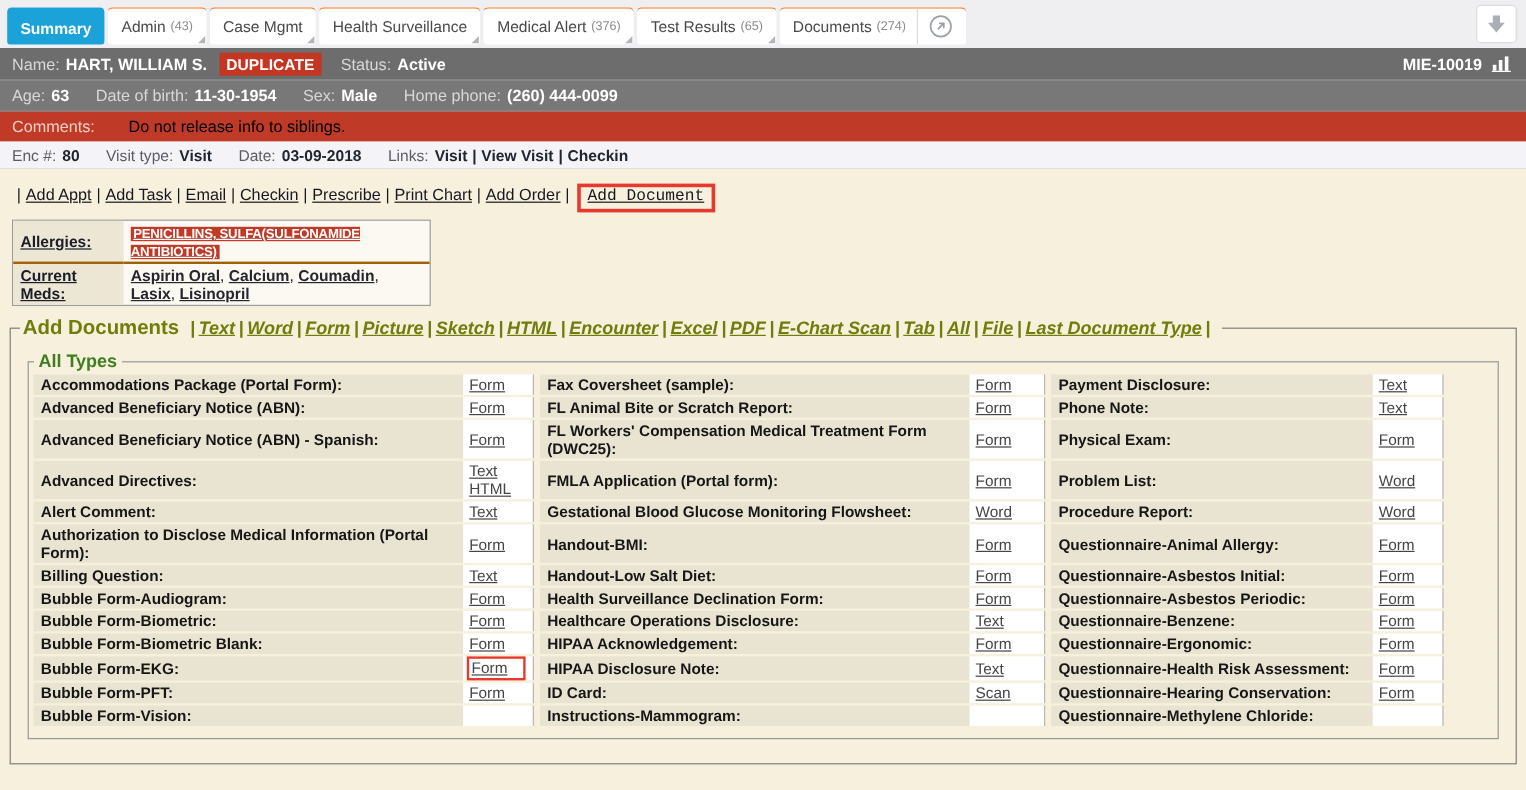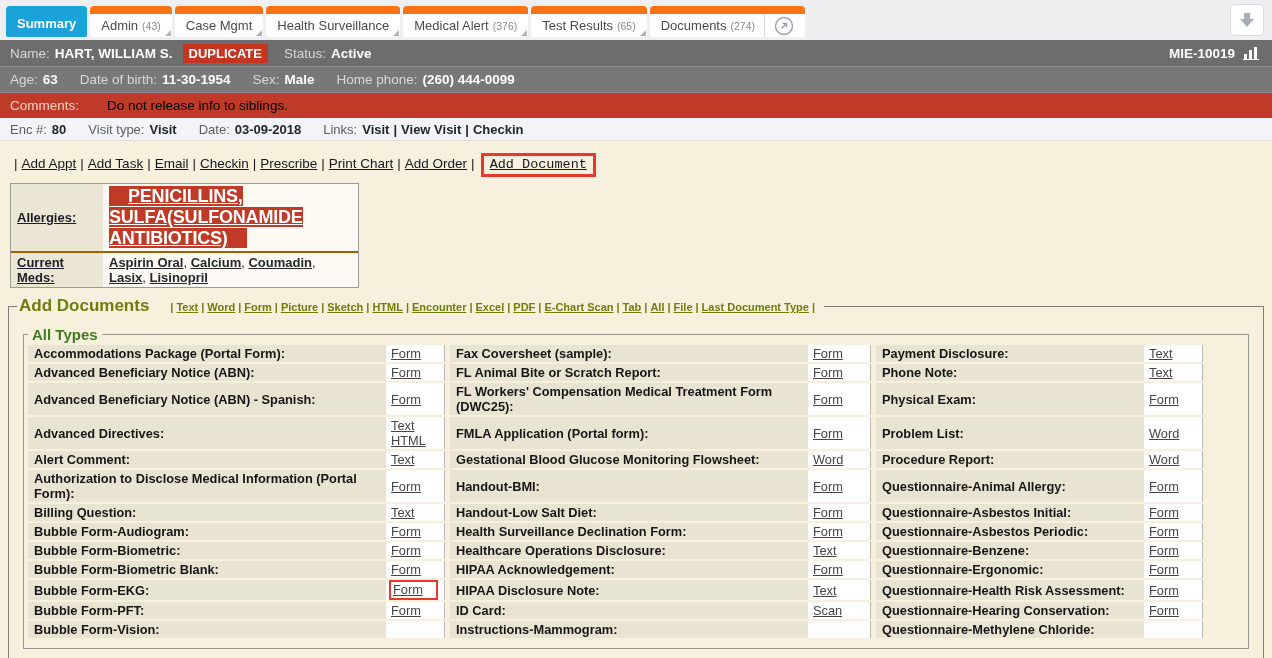--- a/index.html
+++ b/index.html
@@ -2,21 +2,21 @@
 <html><head>
 <meta charset="utf-8">
 <style>
   * { box-sizing: border-box; margin: 0; padding: 0; }
   html,body { width:1272px; height:658px; overflow:hidden; }
   body { font-family:"Liberation Sans", sans-serif; background:#f6f0dd; }
 
   
   .tabbar { height:40px; background:#efeef0; display:flex; align-items:flex-end; padding:0 6px 3px 6px; position:relative; }
   .tab-list { display:flex; gap:3px; align-items:flex-end; }
-  .tab { position:relative; height:31px; background:#ffffff; border-top:8px solid #f97316; border-radius:4px 4px 2px 2px;
+  .tab { position:relative; height:31px; background:#ffffff; border-top:1px solid #f97316; border-radius:4px 4px 2px 2px;
          display:flex; align-items:center; padding:0 11px; font-size:13px; color:#4a4a4a; cursor:pointer; white-space:nowrap; }
   .tab .tab-count { font-size:10.5px; color:#8a8a8a; margin-left:4px; }
   .tab.active { background:#1ba3d9; border-top:3px solid #1ba3d9; color:#ffffff; font-weight:bold; }
   .tab.has-corner::after { content:""; position:absolute; right:1px; bottom:1px; width:0; height:0;
          border-left:6px solid transparent; border-bottom:6px solid #b4b4b4; }
   .tab-ext { display:flex; align-items:center; margin-left:9px; padding-left:9px; border-left:1px solid #dcdcdc; height:100%; }
   .topright-btn { position:absolute; right:8px; top:4px; width:34px; height:32px; background:#ffffff; border:1px solid #dcdcdc;
          border-radius:4px; display:flex; align-items:center; justify-content:center; cursor:pointer; }
 
   
@@ -45,30 +45,30 @@
   .actions a { color:#17171f; text-decoration:underline; }
   .actions .pipe { margin:0 4px; }
   .hl-red { display:inline-block; border:3px solid #e8392f; padding:1px 6px 2px 6px; margin-left:2px;font-family:Liberation Mono, monospace; }
 
   .summary-box { margin:4px 0 8px 6px; border:1px solid #9b9b9b; background:#fbf9f1; width:349px; }
   .summary-box table { border-collapse:collapse; width:100%; font-size:13px; }
   .summary-box td { padding:2px 6px; vertical-align:middle; }
   .summary-box td.sb-lab { background:#ece7d5; width:92px; }
   .summary-box td.sb-lab a { color:#1c1c28; font-weight:bold; text-decoration:underline; }
   .summary-box tr + tr td { border-top:2px solid #a16207; }
-  .allergy-val { background:#bf3a27; color:#fff; font-weight:bold; text-decoration:underline; padding:0 19px; font-size:18px; letter-spacing:-0.2px; }
+  .allergy-val { background:#bf3a27; color:#fff; font-weight:bold; text-decoration:underline; padding:0 2px; font-size:11px; letter-spacing:-0.2px; }
   .meds a { color:#26262e; font-weight:bold; text-decoration:underline; }
   .meds .comma { color:#26262e; }
 
   
   fieldset { border:1px solid #8f8f8f; }
   .adddocs { margin:2px 4px 0 4px; padding:2px 8px 20px 8px; border:1px solid #7e7e7e; background:#f6f0dd; }
-  .adddocs > legend { padding:0 6px 0 2px; display:flex; align-items:baseline;gap:12px; }
+  .adddocs > legend { padding:0 6px 0 2px; display:flex; align-items:baseline; }
   .adddocs-title { font-size:17px; font-weight:bold; color:#6f7d0a; margin-right:6px; }
-  .filters { font-size:11px; font-weight:bold; color:#6f7d0a; }
+  .filters { font-size:15px; font-weight:bold; color:#6f7d0a;font-style:italic; }
   .filters a { color:#6f7d0a; text-decoration:underline; }
   .filters .pipe { margin:0 3px; text-decoration:none; }
 
   .search-redbox { display:inline-block; border:3px solid #e8392f; margin:2px 0 6px 6px; background:#f6f0dd; }
   .search-fs { margin:4px; padding:3px 8px 7px 8px; border:1px solid #979797; width:398px; }
   .search-fs legend { font-size:14px; font-weight:bold; color:#3f7d1d; padding:0 4px; }
   .search-row { display:flex; align-items:center; font-size:13.5px; }
   .search-lab { background:#e9e4d2; padding:3px 5px; color:#111; }
   .input-wrap { position:relative; display:inline-block; }
   .input-wrap input { width:247px; height:22px; border:2px inset #cfcabc; font-size:13.5px; padding:0 4px; font-family:"Liberation Sans",sans-serif; color:#111; background:#fff; }

